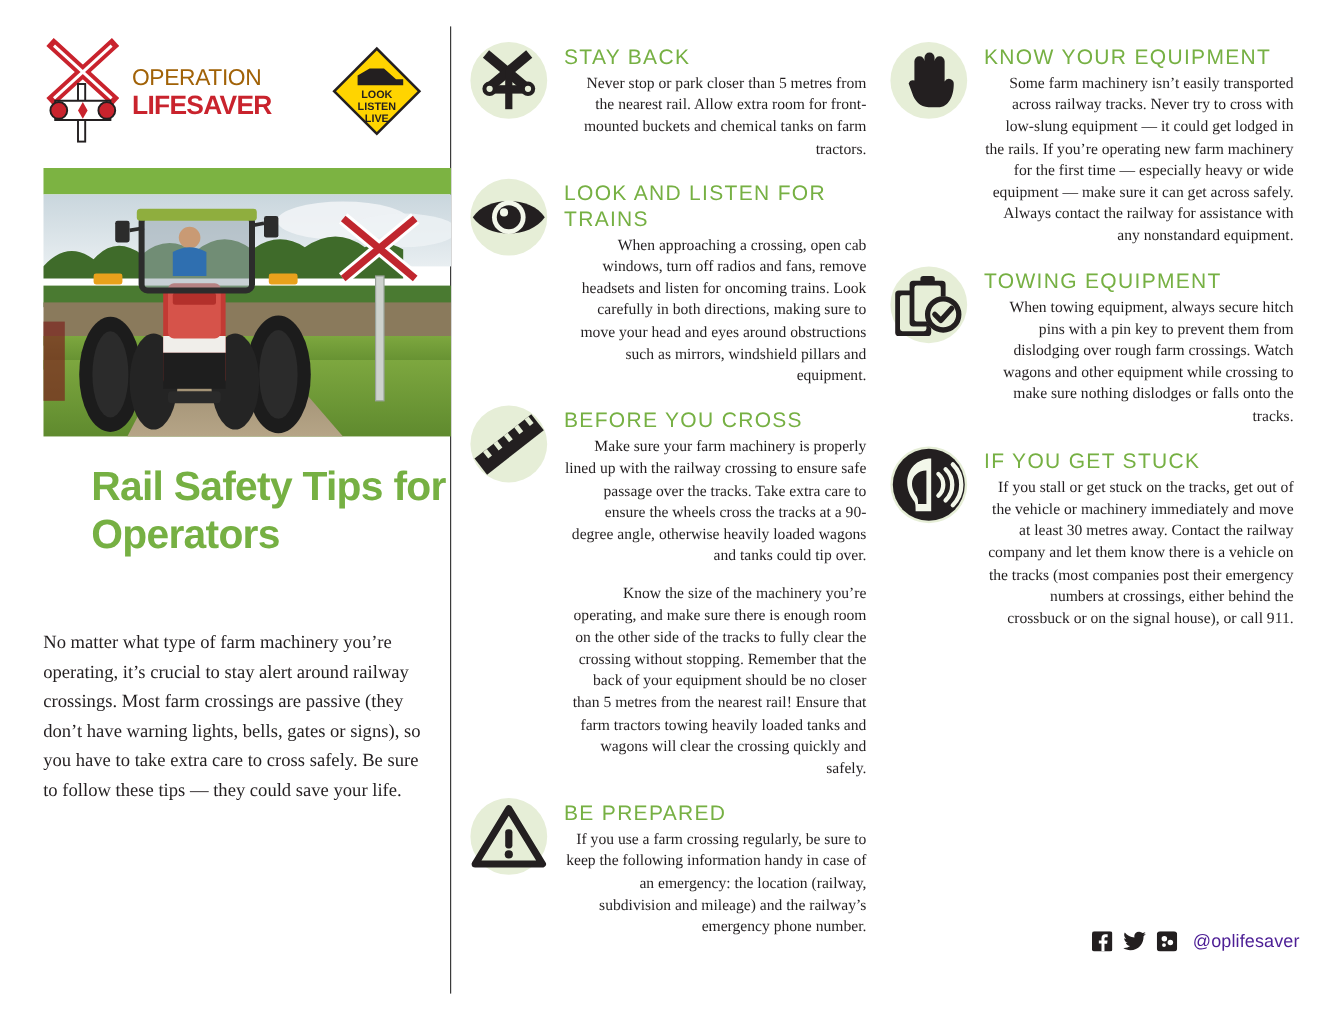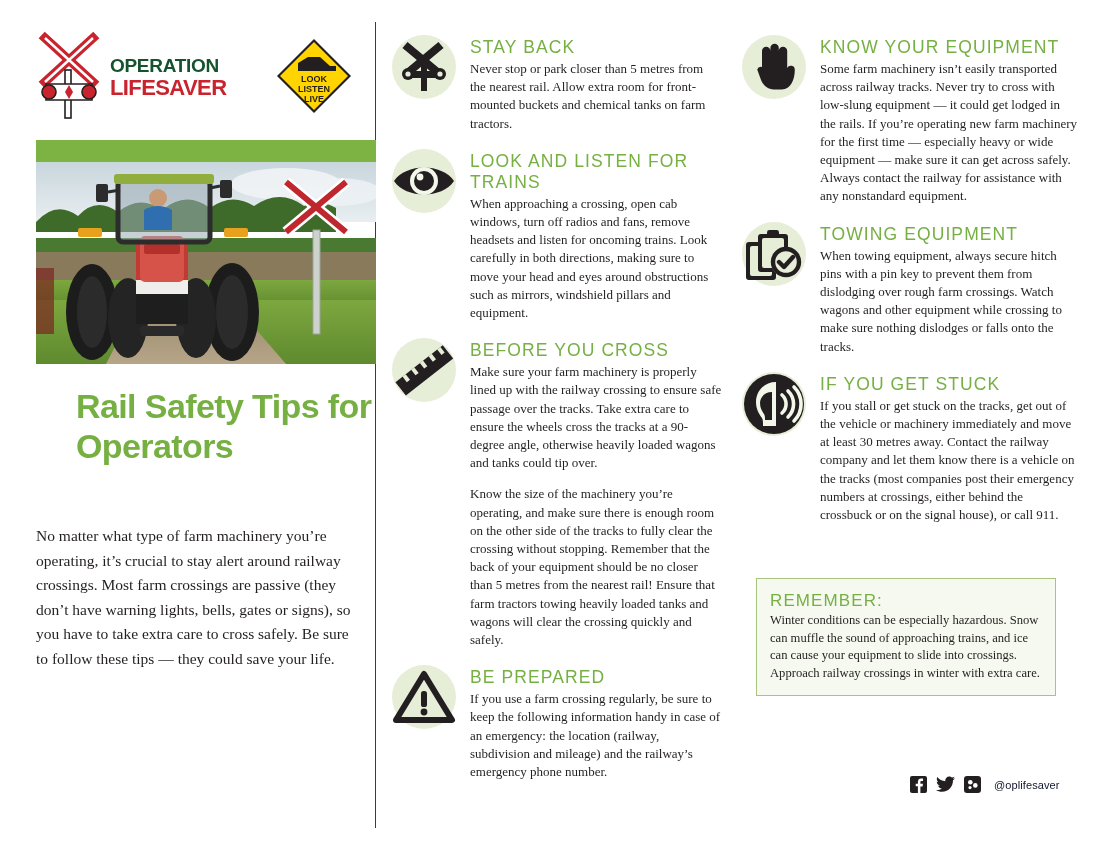--- a/index.html
+++ b/index.html
@@ -23,22 +23,22 @@
   
   .left-col { position:absolute; left:36px; top:30px; width:320px; }
 
   .brand-row { position:relative; height:98px; }
 
   .ol-logo { position:absolute; left:0; top:0; width:196px; height:92px; }
   .ol-logo .mark { position:absolute; left:0; top:0; width:66px; height:92px; }
   .ol-logo .words { position:absolute; left:74px; top:26px; }
   .ol-word-1 {
     font-family:"Liberation Sans", sans-serif;
-    font-weight:bold; font-size:19px; letter-spacing:-0.3px;
-    color:#14532d; line-height:20px;
+    font-weight:normal; font-size:19px; letter-spacing:-0.3px;
+    color:#a16207; line-height:20px;
   }
   .ol-word-2 {
     font-family:"Liberation Sans", sans-serif;
     font-weight:bold; font-size:22px; letter-spacing:-0.6px;
     color:#c9232d; line-height:23px;
   }
 
   .lll-sign { position:absolute; left:238px; top:6px; width:80px; height:80px; }
 
   
@@ -95,42 +95,42 @@
   .tip-icon svg { position:absolute; left:0; top:0; }
 
   .tip-body { flex:1; padding-top:2px; }
 
   .tip-head {
     font-family:Liberation Sans, sans-serif;
     font-size:17.5px; font-weight:normal; letter-spacing:1.1px;
     color:#76b043; line-height:21px; margin-bottom:2px;
     text-transform:uppercase;
   }
-  .tip-text { font-size:13px; line-height:18.2px; color:#231f20; }
+  .tip-text { font-size:13px; line-height:18.2px; color:#231f20;text-align:right; }
   .tip-text + .tip-text { margin-top:13px; }
 
   
   .remember {
     position:absolute; left:756px; top:578px; width:300px;
     border:1px solid #a8c47e; background:#f6f9ef;
     padding:11px 13px 13px 13px;
   }
   .remember-head {
     font-family:"Liberation Sans", sans-serif;
     font-size:17px; letter-spacing:1.1px; color:#76b043;
     line-height:21px; margin-bottom:1px;
   }
   .remember-text { font-size:12.6px; line-height:17.6px; color:#231f20; }
 
   
   .social { position:absolute; left:910px; top:776px; display:flex; align-items:center; gap:9px; }
   .social svg { display:block; }
   .social-handle {
     font-family:"Liberation Sans", sans-serif;
-    font-size:11px; color:#0f172a; margin-left:4px; letter-spacing:0.1px;
+    font-size:15px; color:#4c1d95; margin-left:4px; letter-spacing:0.1px;
   }
 </style>
 </head>
 <body>
 
 <div class="page">
 
   <div class="col-divider"></div>
 
   <div class="left-col">
@@ -418,24 +418,20 @@
         </div>
         <div class="tip-body">
           <div class="tip-head">IF YOU GET STUCK</div>
           <div class="tip-text">If you stall or get stuck on the tracks, get out of the vehicle or machinery immediately and move at least 30 metres away. Contact the railway company and let them know there is a vehicle on the tracks (most companies post their emergency numbers at crossings, either behind the crossbuck or on the signal house), or call 911.</div>
         </div>
       </div>
     </div>
 
   </div>
 
-  <div class="remember">
-    <div class="remember-head">REMEMBER:</div>
-    <div class="remember-text">Winter conditions can be especially hazardous. Snow can muffle the sound of approaching trains, and ice can cause your equipment to slide into crossings. Approach railway crossings in winter with extra care.</div>
-  </div>
 
   <div class="social">
     <span>
       <svg width="17" height="17" viewBox="0 0 17 17">
         <rect width="17" height="17" rx="2" fill="#231f20"></rect>
         <path d="M10.4 17 V10.4 h2.2 l0.35 -2.6 h-2.55 V6.2 c0 -0.75 0.2 -1.25 1.3 -1.25 h1.35 V2.6 C12.8 2.55 12.0 2.5 11.1 2.5 c-1.9 0 -3.2 1.15 -3.2 3.3 v1.95 H5.7 v2.6 h2.2 V17 z" fill="#ffffff"></path>
       </svg>
     </span>
     <span>
       <svg width="19" height="17" viewBox="0 0 19 17">

